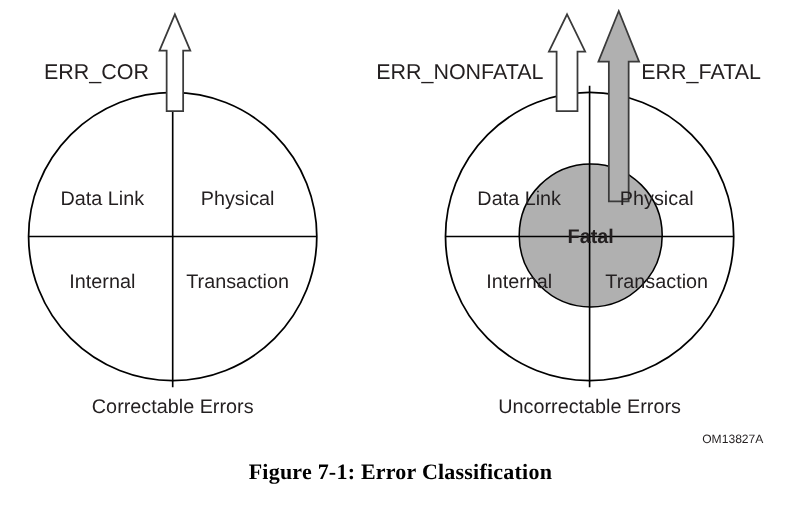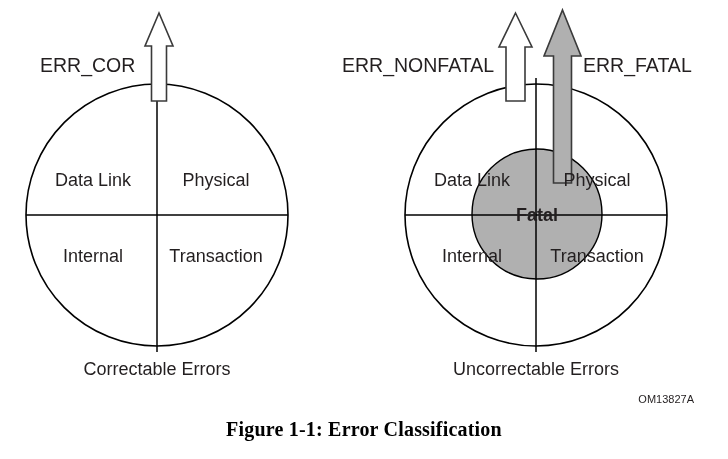--- a/index.html
+++ b/index.html
@@ -146,15 +146,15 @@
 
       <text class="lbl-fatal" x="537" y="221" text-anchor="middle">Fatal</text>
 
       <text class="lbl-caption-under" x="536" y="375" text-anchor="middle">Uncorrectable Errors</text>
     </g>
 
     <text class="lbl-code" x="694" y="403" text-anchor="end">OM13827A</text>
 
   </svg>
 
-  <div class="fig-caption">Figure 1-1:  Error Classification</div>
+  <div class="fig-caption">Figure 7-1:  Error Classification</div>
 
 </div>
 
 </body></html>

